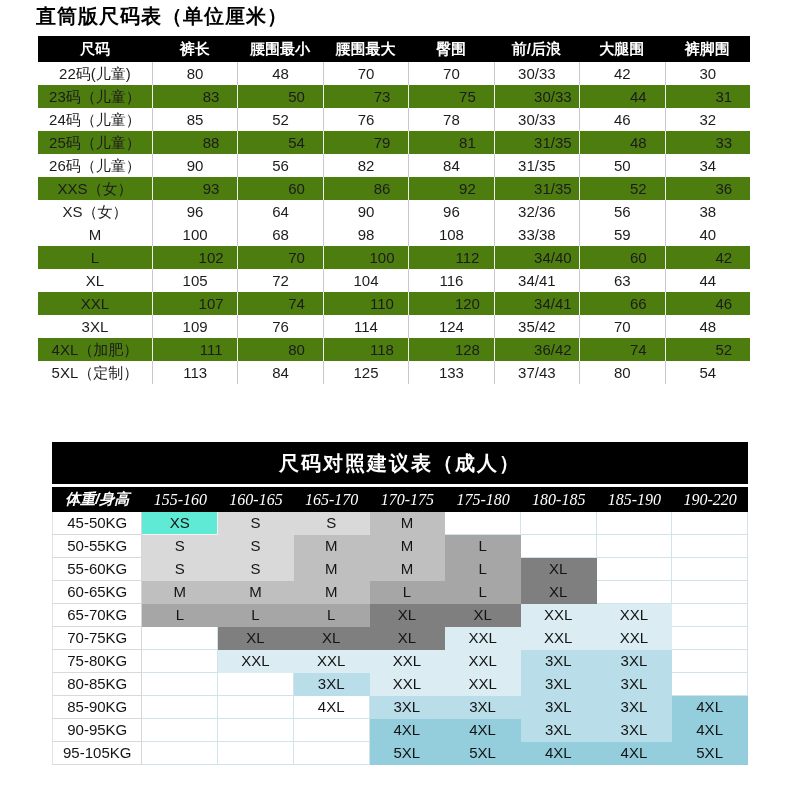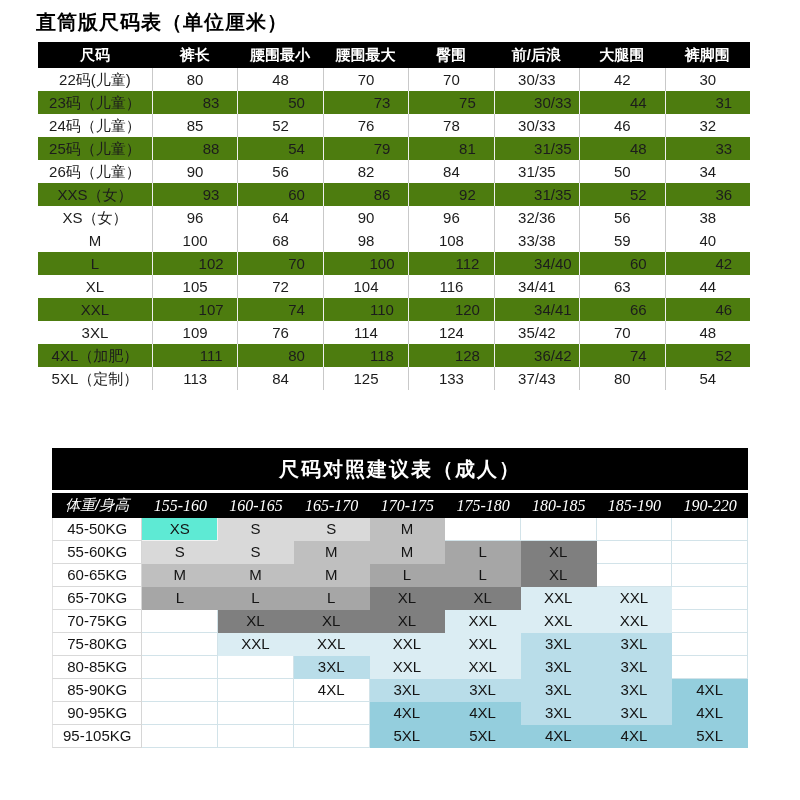--- a/index.html
+++ b/index.html
@@ -4,21 +4,21 @@
 <style>
   * { box-sizing: border-box; margin: 0; padding: 0; }
   html, body { width: 800px; height: 800px; }
   body {
     font-family: "Liberation Sans", "DejaVu Sans", sans-serif;
     background: #ffffff;
     overflow: hidden;
   }
   
   .page-title {
-    margin: 9px 0 0 36px;
+    margin: 3px 0 0 36px;
     font-size: 20px;
     font-weight: bold;
     color: #000000;
     letter-spacing: 1px;
   }
   table { border-collapse: separate; border-spacing: 0; table-layout: fixed; }
   .straight-table {
     margin: 6px 0 0 38px;
     width: 712px;
   }
@@ -73,21 +73,21 @@
     font-size: 16px;
     font-weight: normal;
     font-style: italic;
     font-family: "Liberation Serif", serif;
     text-align: center;
     vertical-align: middle;
     white-space: nowrap;
   }
   .reco-table thead th.corner {
     font-family: "Liberation Sans", sans-serif;
-    font-weight: normal;
+    font-weight: bold;
     font-size: 15px;
     margin-left: 8px;
   }
   .reco-table tbody td {
     height: 23px;
     line-height: 22px;
     text-align: center;
     vertical-align: middle;
     font-size: 15px;
     color: #141414;
@@ -308,20 +308,31 @@
           <td style="background: #5eead4; border-right-color: rgb(242, 242, 242); border-bottom-color: rgb(242, 242, 242);">XS</td>
           <td style="background: rgb(217, 217, 217); border-right-color: rgb(217, 217, 217); border-bottom-color: rgb(217, 217, 217);">S</td>
           <td style="background: rgb(217, 217, 217); border-right-color: rgb(217, 217, 217); border-bottom-color: rgb(217, 217, 217);">S</td>
           <td style="background: rgb(191, 191, 191); border-right-color: rgb(191, 191, 191); border-bottom-color: rgb(191, 191, 191);">M</td>
           <td></td>
           <td></td>
           <td></td>
           <td></td>
         </tr>
         <tr>
+          <td class="wlabel">50-55KG</td>
+          <td style="background: rgb(217, 217, 217); border-right-color: rgb(217, 217, 217); border-bottom-color: rgb(217, 217, 217);">S</td>
+          <td style="background: rgb(217, 217, 217); border-right-color: rgb(217, 217, 217); border-bottom-color: rgb(217, 217, 217);">S</td>
+          <td style="background: rgb(191, 191, 191); border-right-color: rgb(191, 191, 191); border-bottom-color: rgb(191, 191, 191);">M</td>
+          <td style="background: rgb(191, 191, 191); border-right-color: rgb(191, 191, 191); border-bottom-color: rgb(191, 191, 191);">M</td>
+          <td style="background: rgb(166, 166, 166); border-right-color: rgb(166, 166, 166); border-bottom-color: rgb(166, 166, 166);">L</td>
+          <td></td>
+          <td></td>
+          <td></td>
+        </tr>
+        <tr>
           <td class="wlabel">55-60KG</td>
           <td style="background: rgb(217, 217, 217); border-right-color: rgb(217, 217, 217); border-bottom-color: rgb(217, 217, 217);">S</td>
           <td style="background: rgb(217, 217, 217); border-right-color: rgb(217, 217, 217); border-bottom-color: rgb(217, 217, 217);">S</td>
           <td style="background: rgb(191, 191, 191); border-right-color: rgb(191, 191, 191); border-bottom-color: rgb(191, 191, 191);">M</td>
           <td style="background: rgb(191, 191, 191); border-right-color: rgb(191, 191, 191); border-bottom-color: rgb(191, 191, 191);">M</td>
           <td style="background: rgb(166, 166, 166); border-right-color: rgb(166, 166, 166); border-bottom-color: rgb(166, 166, 166);">L</td>
           <td style="background: rgb(127, 127, 127); border-right-color: rgb(127, 127, 127); border-bottom-color: rgb(127, 127, 127);">XL</td>
           <td></td>
           <td></td>
         </tr>

